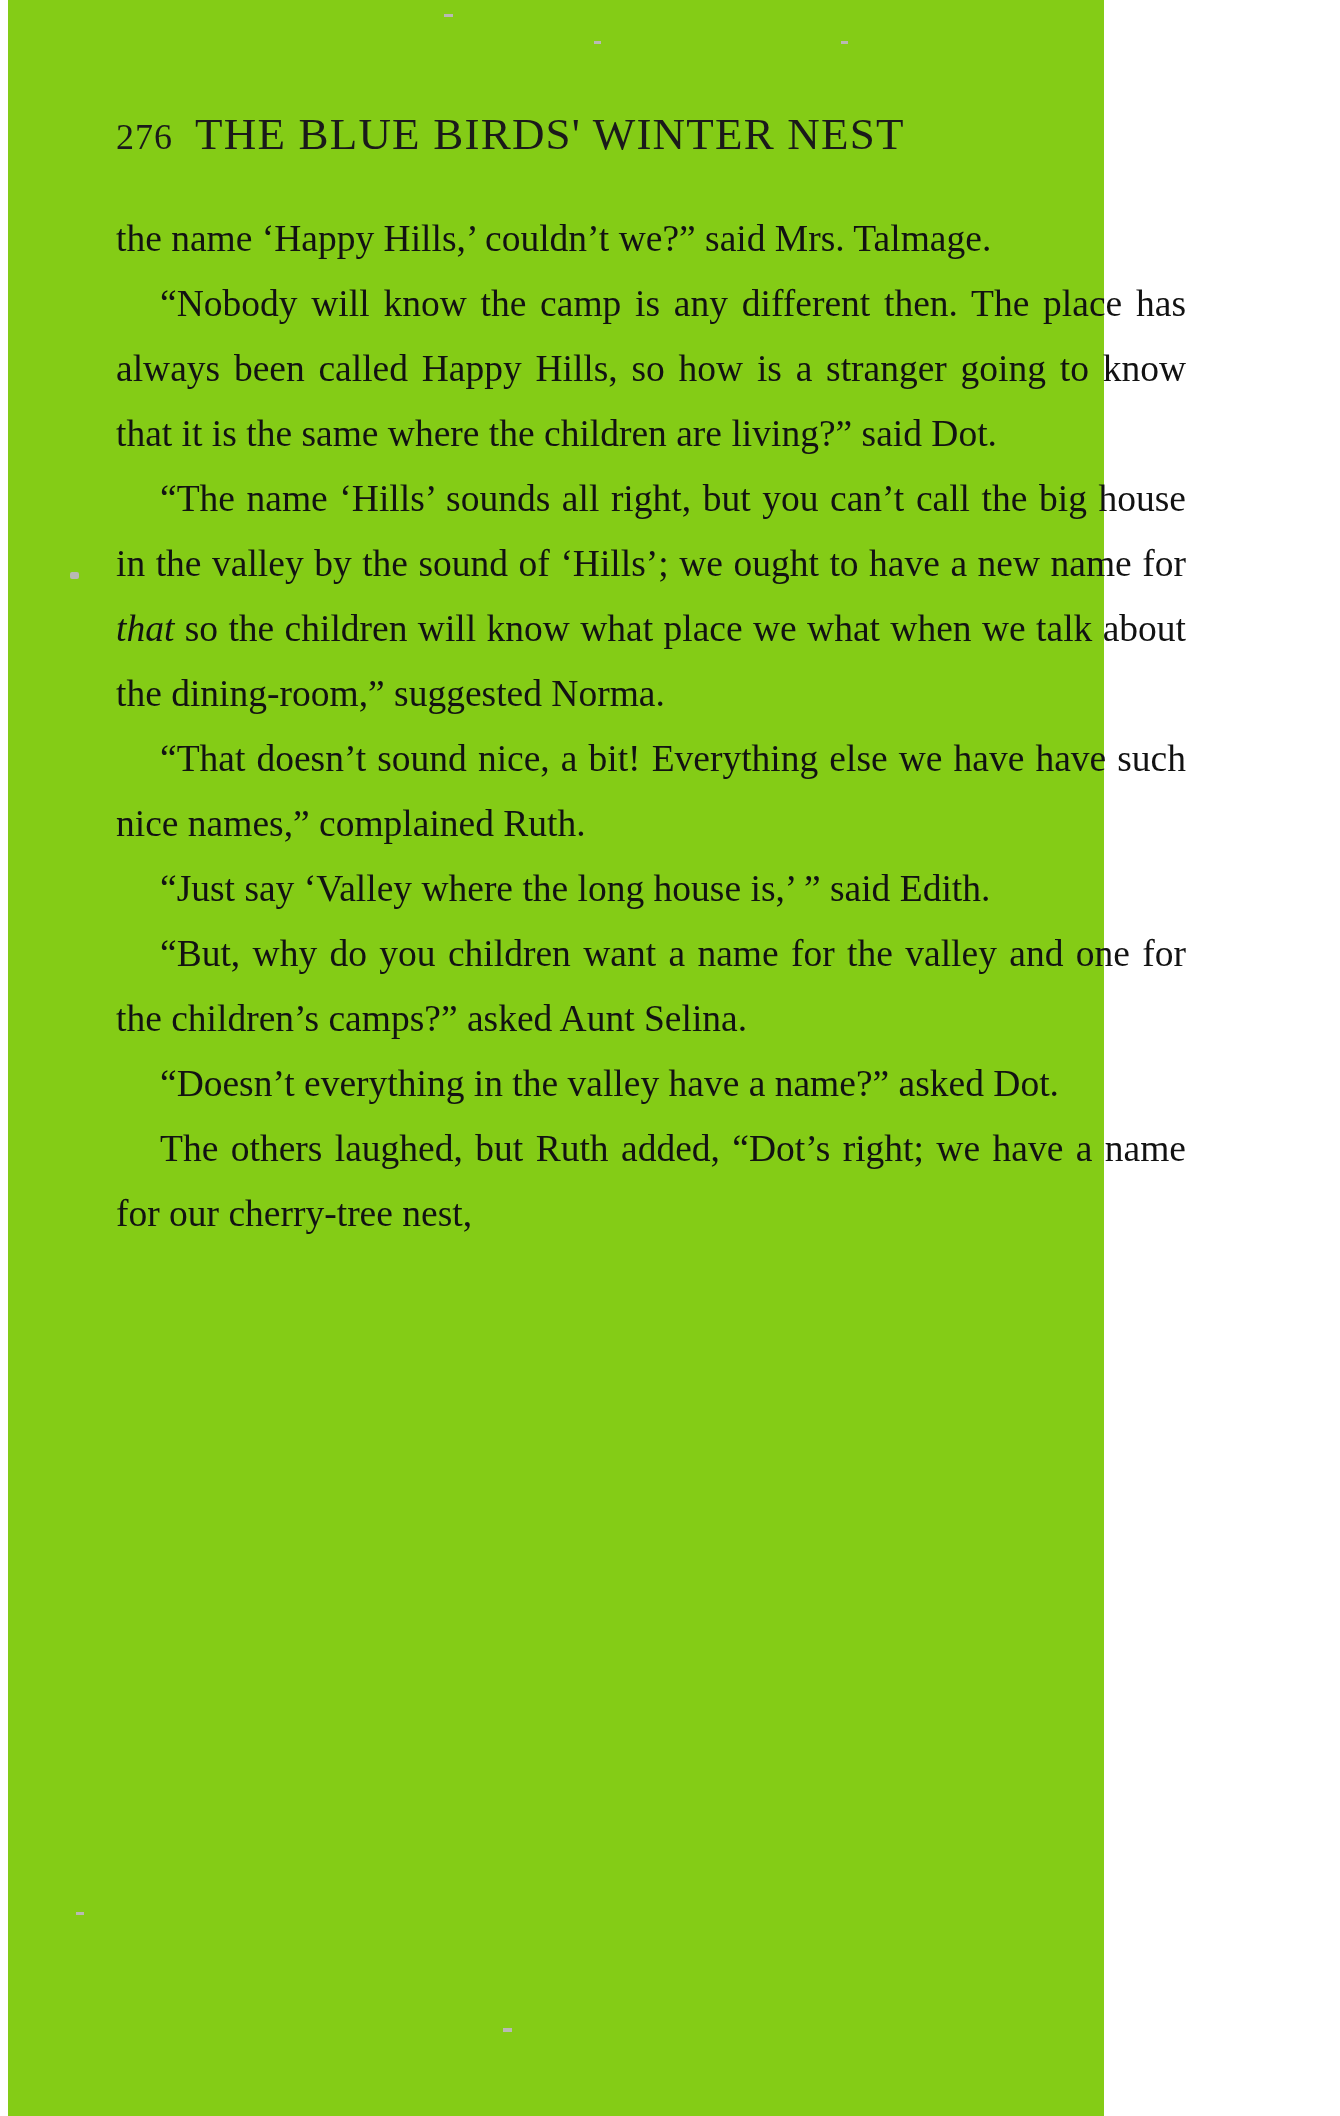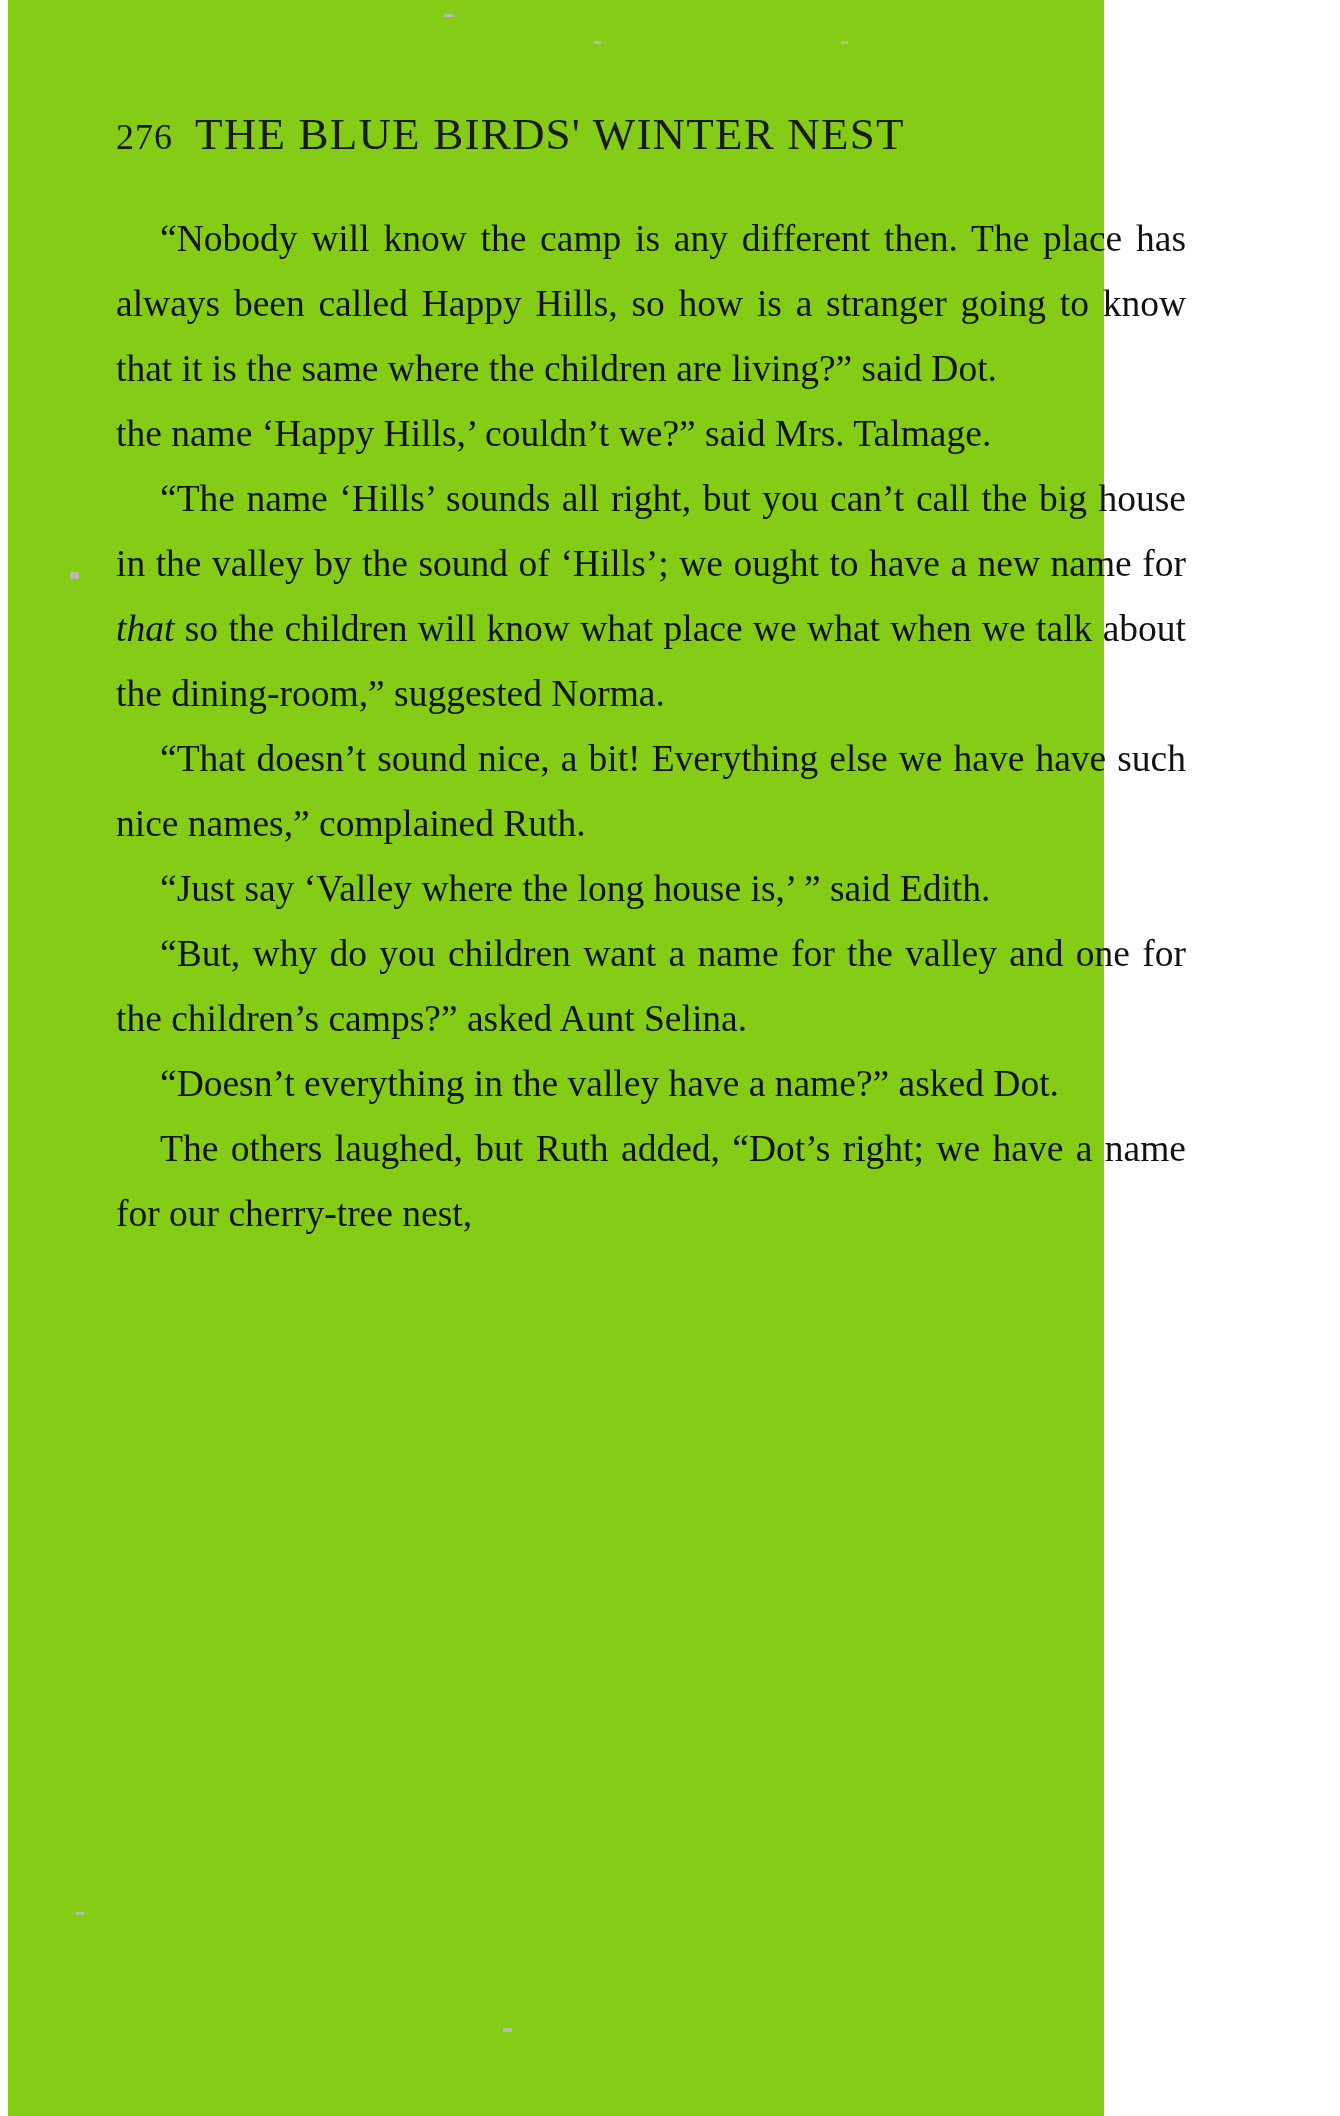--- a/index.html
+++ b/index.html
@@ -120,23 +120,23 @@
 
   <div class="content">
 
     <div class="header-line">
       <span class="folio">276</span>
       <span class="running-head">THE BLUE BIRDS' WINTER NEST</span>
     </div>
 
     <div class="body-text">
 
+      <p class="para no-indent">the name ‘Happy Hills,’ couldn’t we?” said Mrs. Talmage.</p>
+
       <p class="para">“Nobody will know the camp is any different then.  The place has always been called Happy Hills, so how is a stranger going to know that it is the same where the children are living?” said Dot.</p>
-
-      <p class="para no-indent">the name ‘Happy Hills,’ couldn’t we?” said Mrs. Talmage.</p>
 
       <p class="para"><span>“The name ‘Hills’ sounds all right, but you can’t call the big house in the valley by the sound of ‘Hills’; we ought to have a new name for </span><em>that</em><span> so the children will know what place we what when we talk about the dining-room,” suggested Norma.</span></p>
 
       <p class="para">“That doesn’t sound nice, a bit! Everything else we have have such nice names,” complained Ruth.</p>
 
       <p class="para">“Just say ‘Valley where the long house is,’ ” said Edith.</p>
 
       <p class="para">“But, why do you children want a name for the valley and one for the children’s camps?” asked Aunt Selina.</p>
 
       <p class="para">“Doesn’t everything in the valley have a name?” asked Dot.</p>

